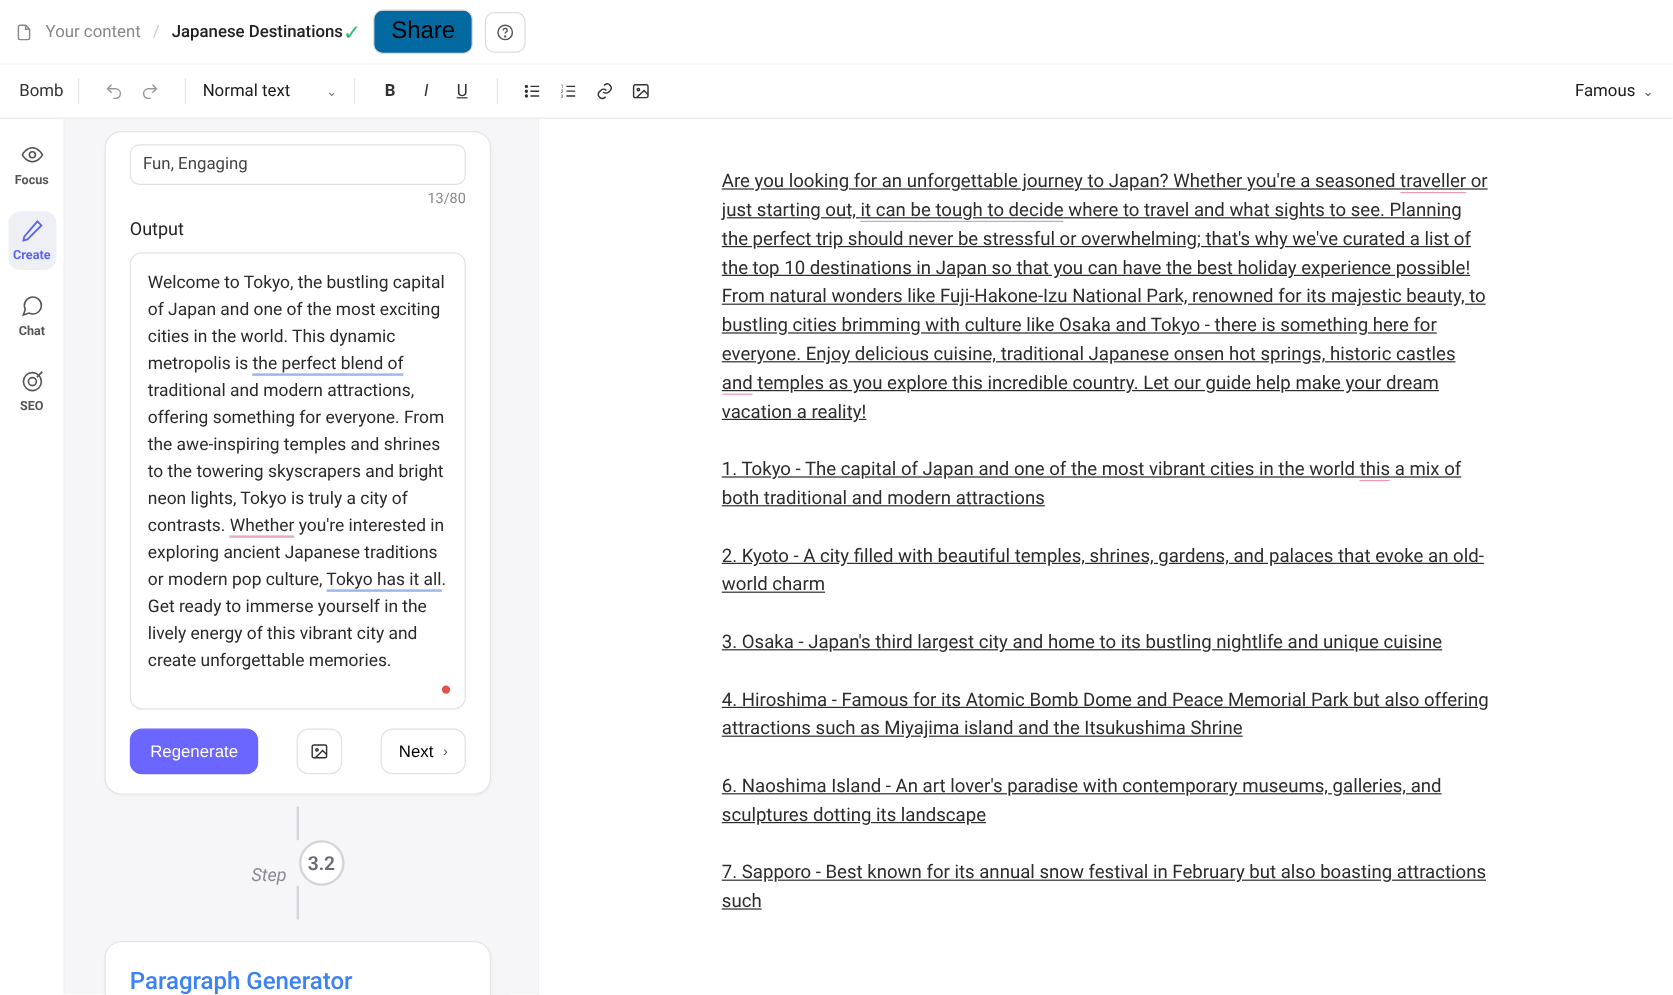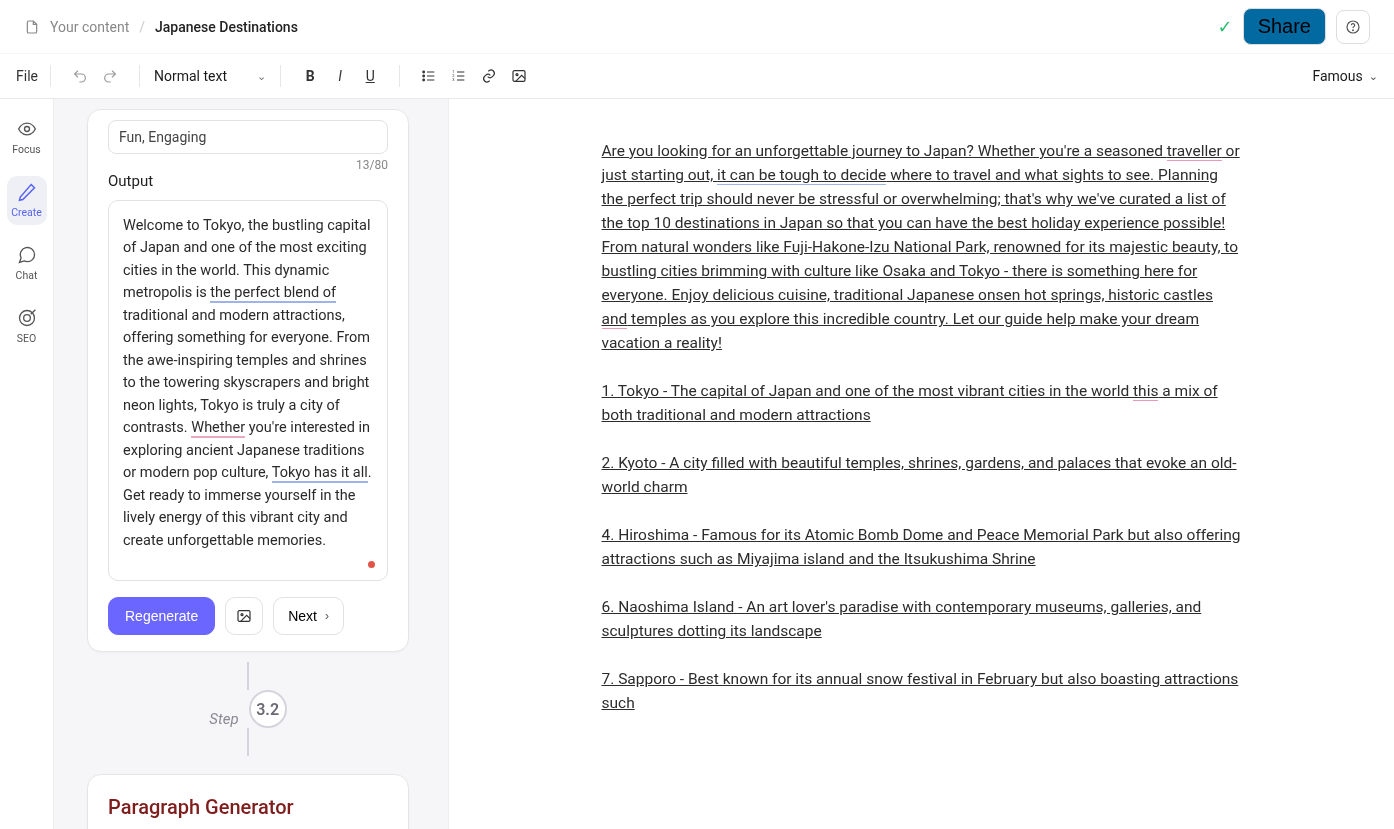--- a/index.html
+++ b/index.html
@@ -1,20 +1,20 @@
 <!DOCTYPE html>
 <html><head>
 <meta charset="utf-8">
 <style>
 * { box-sizing: border-box; margin: 0; padding: 0; }
 body { font-family: -apple-system, BlinkMacSystemFont, "Segoe UI", Roboto, Helvetica, Arial, sans-serif; color:#1a1a1a; background:#fff; overflow:hidden; }
 .app { display:flex; flex-direction:column; width:1394px; height:829px; }
 
 
-.topbar { display:flex; align-items:center; justify-content:space-between; padding:8px 24px; border-bottom:1px solid rgba(0,0,0,0.04); }
+.topbar { display:flex; align-items:center; padding:8px 12px; border-bottom:1px solid rgba(0,0,0,0.04); }
 .breadcrumb { display:flex; align-items:center; gap:10px; font-size:14px; color:#888; }
 .breadcrumb .file-icon { width:16px; height:16px; color:#888; }
 .breadcrumb .title { color:#222; font-weight:500; }
 .top-right { display:flex; align-items:center; gap:10px; }
 .top-right .pill { border:1px solid #ddd; border-radius:8px; padding:6px 14px; font-size:20px; background:#0369a1; cursor:pointer; }
 .top-right .iconbtn { width:34px; height:34px; border:1px solid #ddd; border-radius:8px; display:flex; align-items:center; justify-content:center; cursor:pointer; }
 .top-right .check { color:#2bbd6e; font-size:18px; }
 
 
 .toolbar { display:flex; align-items:center; justify-content:space-between; padding:8px 12px; border-bottom:1px solid #e9e9e9; }
@@ -26,49 +26,49 @@
 .tb-btn.undo, .tb-btn.redo { color:#999; }
 .style-dd { display:flex; align-items:center; gap:30px; font-size:14px; cursor:pointer; padding:0 6px; }
 .style-dd .chev { color:#777; font-size:11px; }
 .tb-right { display:flex; align-items:center; gap:6px; font-size:14px; cursor:pointer; padding-right:4px; }
 
 
 .main { display:flex; flex:1; overflow:hidden; }
 
 
 .rail { width:54px; border-right:1px solid #eee; display:flex; flex-direction:column; align-items:center; gap:14px; padding-top:14px; }
-.rail-item { display:flex; flex-direction:column; align-items:center; gap:4px; font-size:10.5px; color:#555; cursor:pointer; width:40px; padding:6px 0; border-radius:10px; }
+.rail-item { display:flex; flex-direction:column; align-items:center; gap:4px; font-size:10.5px; color:#555; cursor:pointer; width:40px; padding:6px 0; border-radius:10px;font-weight:bold; }
 .rail-item.active { background:#eef0f5; color:#5964f0; }
 .rail-item .ico { font-size:17px; line-height:1; }
 
 
 .panel-col { width:394px; background:#f6f6f8; position:relative; overflow:hidden; }
 .panel-scroll { position:absolute; inset:0; overflow-y:auto; padding:0 18px 40px 12px; }
 .panel-scroll::-webkit-scrollbar { width:12px; }
 .panel-scroll::-webkit-scrollbar-thumb { background:#c9c9c9; border-radius:3px; }
 .card { background:#fff; border:1px solid #e5e5e5; border-radius:14px; padding:20px 20px 16px; margin:0 auto; width:322px; box-shadow:0 1px 2px rgba(0,0,0,0.03); }
 .card .tone-pill { border:1px solid #e2e2e2; border-radius:8px; padding:8px 10px; font-size:14px; color:#444; display:flex; justify-content:space-between; align-items:flex-end; margin-top:-10px; margin-bottom:4px;}
-.counter { text-align:right; font-size:12px; color:#888; }
+.counter { text-align:right; font-size:12px; color:#888; margin-bottom:10px; }
 .outlbl { font-size:15px; color:#222; margin-bottom:10px; }
 .output-box { border:1px solid #e2e2e2; border-radius:10px; padding:14px 14px 28px; font-size:14.5px; line-height:1.55; color:#2a2a2a; position:relative; }
 .output-box .dot { position:absolute; right:12px; bottom:12px; width:7px; height:7px; border-radius:50%; background:#e15549; }
 .u-blue { border-bottom:2px solid #9db5e6; }
 .u-pink { border-bottom:2px solid #e9a9be; }
-.btn-row { display:flex; gap:10px; margin-top:16px; justify-content:flex-start; }
+.btn-row { display:flex; gap:10px; margin-top:16px; justify-content:space-between; }
 .btn { border:1px solid #e2e2e2; background:#fff; border-radius:10px; padding:9px 14px; font-size:14px; cursor:pointer; display:flex; align-items:center; gap:8px; }
 .btn.primary { background:#6a66ff; color:#fff; border-color:#6a66ff; font-weight:500; padding:10px 16px;}
 .btn .chev { font-size:12px; color:#555; }
 
 .connector { display:flex; flex-direction:column; align-items:center; margin:10px 0 18px; }
 .connector .line { width:2px; height:28px; background:#d4d4dc; }
 .connector .bubble-row { display:flex; align-items:flex-end; gap:10px; }
 .connector .step-lbl { font-size:15px; color:#8a8a94; font-style:italic; }
 .connector .bubble { width:38px; height:38px; border-radius:50%; border:2px solid #d4d4dc; background:#fff; display:flex; align-items:center; justify-content:center; font-weight:600; color:#6b6b75; }
 
-.card.gen .card-title { font-size:20px; color:#7f1d1d; font-weight:500; margin-bottom:18px; }
+.card.gen .card-title { font-size:20px; color:#3b82f6; font-weight:500; margin-bottom:18px; }
 
 
 .doc { flex:1; display:flex; justify-content:center; overflow-y:auto; padding:40px 60px 0; font-size:15.5px; line-height:1.55; color:#2c2c2c; border-left:1px solid #eee;text-decoration:underline; }
 .doc-inner { max-width:640px; }
 .doc p { margin-bottom:24px; }
 .doc .u-pink { border-bottom:1.5px solid #e99bb5; }
 .doc .u-blue { border-bottom:1.5px solid #9db5e6; }
 
 svg { display:block; }
 </style>
@@ -95,21 +95,21 @@
             <circle cx="12" cy="12" r="9"></circle>
             <path d="M9.5 9.5a2.5 2.5 0 1 1 3.6 2.2c-.9.5-1.1 1-1.1 1.8"></path>
             <circle cx="12" cy="17" r="0.6" fill="#555"></circle>
           </svg>
       </div>
     </div>
   </div>
 
   <div class="toolbar">
     <div class="tb-left">
-      <div class="tb-btn file">File</div>
+      <div class="tb-btn file">Bomb</div>
       <div class="tb-sep"></div>
       <div class="tb-group">
         <div class="tb-btn undo">
           <svg width="16" height="16" viewBox="0 0 24 24" fill="none" stroke="currentColor" stroke-width="1.8">
               <path d="M9 14 4 9l5-5"></path>
               <path d="M4 9h10a6 6 0 0 1 0 12h-3"></path>
             </svg>
         </div>
         <div class="tb-btn redo">
           <svg width="16" height="16" viewBox="0 0 24 24" fill="none" stroke="currentColor" stroke-width="1.8">
@@ -262,20 +262,21 @@
 
     <div class="doc">
       <div class="doc-inner">
         <p>
           <span>Are you looking for an unforgettable journey to Japan? Whether you're a seasoned </span><span class="u-pink">traveller</span><span> or just starting out, </span><span class="u-blue">it can be tough to decide</span><span> where to travel and what sights to see. Planning the perfect trip should never be stressful or overwhelming; that's why we've curated a list of the top 10 destinations in Japan so that you can have the best holiday experience possible! From natural wonders like Fuji-Hakone-Izu National Park, renowned for its majestic beauty, to bustling cities brimming with culture like Osaka and Tokyo - there is something here for everyone. Enjoy delicious cuisine, traditional Japanese onsen hot springs, historic castles </span><span class="u-pink">and</span><span> temples as you explore this incredible country. Let our guide help make your dream vacation a reality!</span>
         </p>
         <p>
           <span>1. Tokyo - The capital of Japan and one of the most vibrant cities in the world </span><span class="u-pink">this</span><span> a mix of both traditional and modern attractions</span>
         </p>
         <p>2. Kyoto - A city filled with beautiful temples, shrines, gardens, and palaces that evoke an old-world charm</p>
+        <p>3. Osaka - Japan's third largest city and home to its bustling nightlife and unique cuisine</p>
         <p>4. Hiroshima - Famous for its Atomic Bomb Dome and Peace Memorial Park but also offering attractions such as Miyajima island and the Itsukushima Shrine</p>
         <p>6. Naoshima Island - An art lover's paradise with contemporary museums, galleries, and sculptures dotting its landscape</p>
         <p>7. Sapporo - Best known for its annual snow festival in February but also boasting attractions such</p>
       </div>
     </div>
 
   </div>
 </div>
 
 </body></html>

